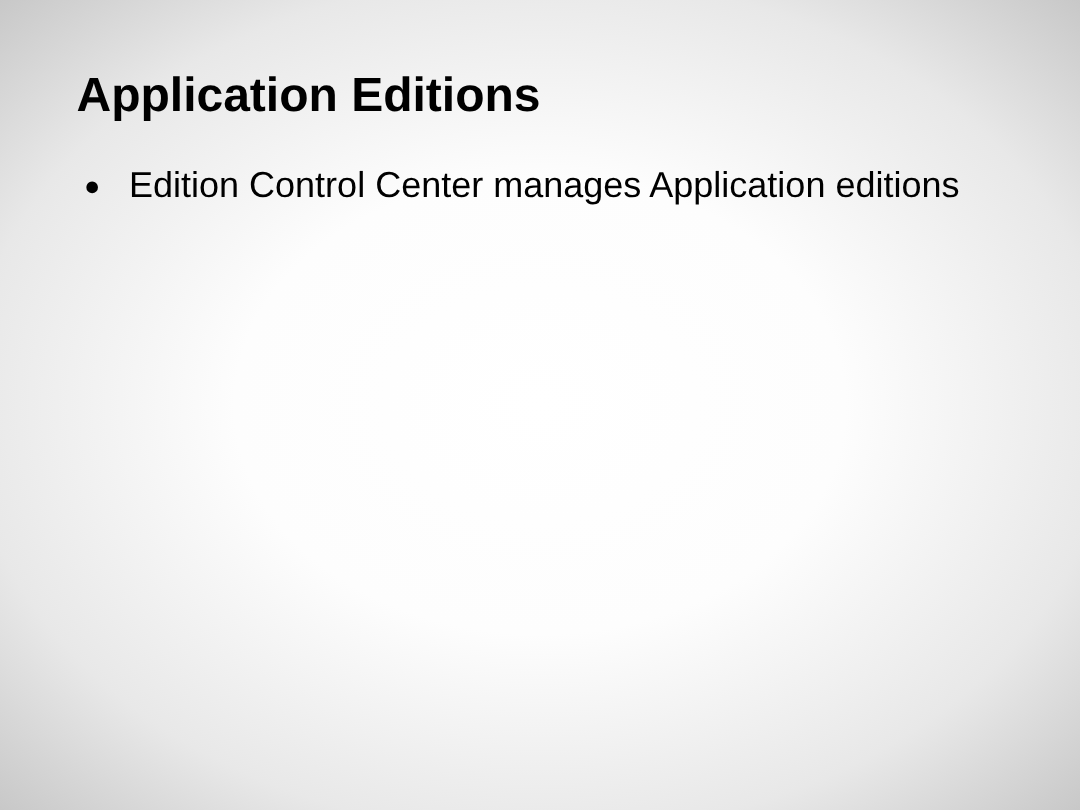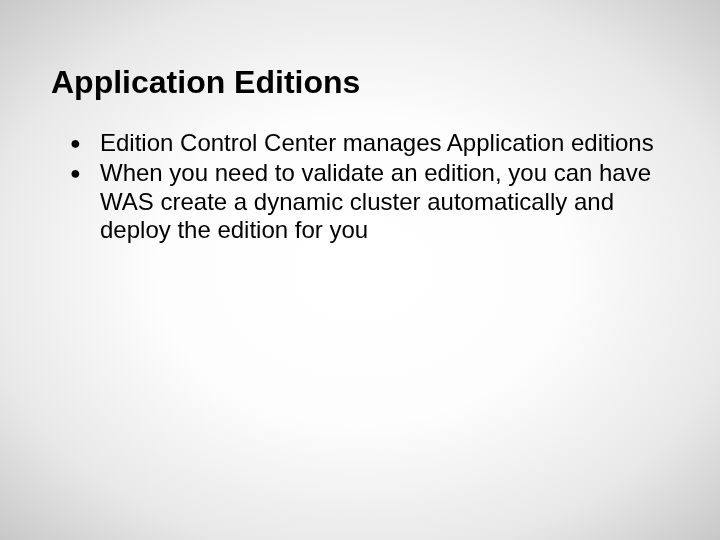--- a/index.html
+++ b/index.html
@@ -8,33 +8,33 @@
       width: 720px;
       height: 540px;
       overflow: hidden;
     }
     body {
       background: radial-gradient(ellipse at center, #ffffff 0%, #fdfdfd 40%, #e8e8e8 75%, #c8c8c8 100%);
       font-family: Arial, Helvetica, sans-serif;
       color: #000;
     }
     .slide {
-      padding: 64px 45px 0 45px;
+      padding: 45px 45px 0 45px;
       box-sizing: border-box;
       width: 100%;
       height: 100%;
     }
     .title {
       font-size: 32px;
       font-weight: bold;
       margin: 0 0 28px 6px;
     }
     ul.bullets {
       list-style: none;
-      margin: 14px;
+      margin: 0;
       padding: 0 5px 0 5px;
     }
     ul.bullets li {
       font-size: 24px;
       line-height: 1.18;
       margin: 0 0 2px 0;
       padding-left: 36px;
       position: relative;
     }
     ul.bullets li::before {
@@ -46,15 +46,14 @@
       line-height: 28px;
     }
   </style>
 </head>
 <body>
 
 <div class="slide">
   <h1 class="title">Application Editions</h1>
   <ul class="bullets">
     <li>Edition Control Center manages Application editions</li>
-    <li>When you need to validate an edition, you can have WAS create a dynamic cluster automatically and deploy the edition for you</li>
   </ul>
 </div>
 
 </body></html>

